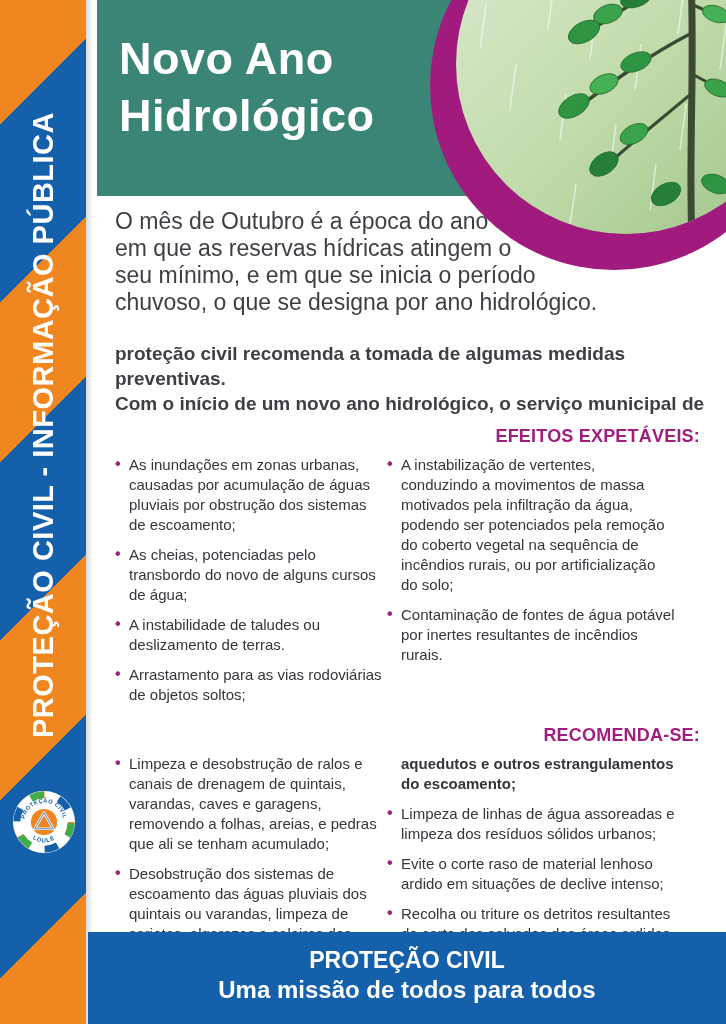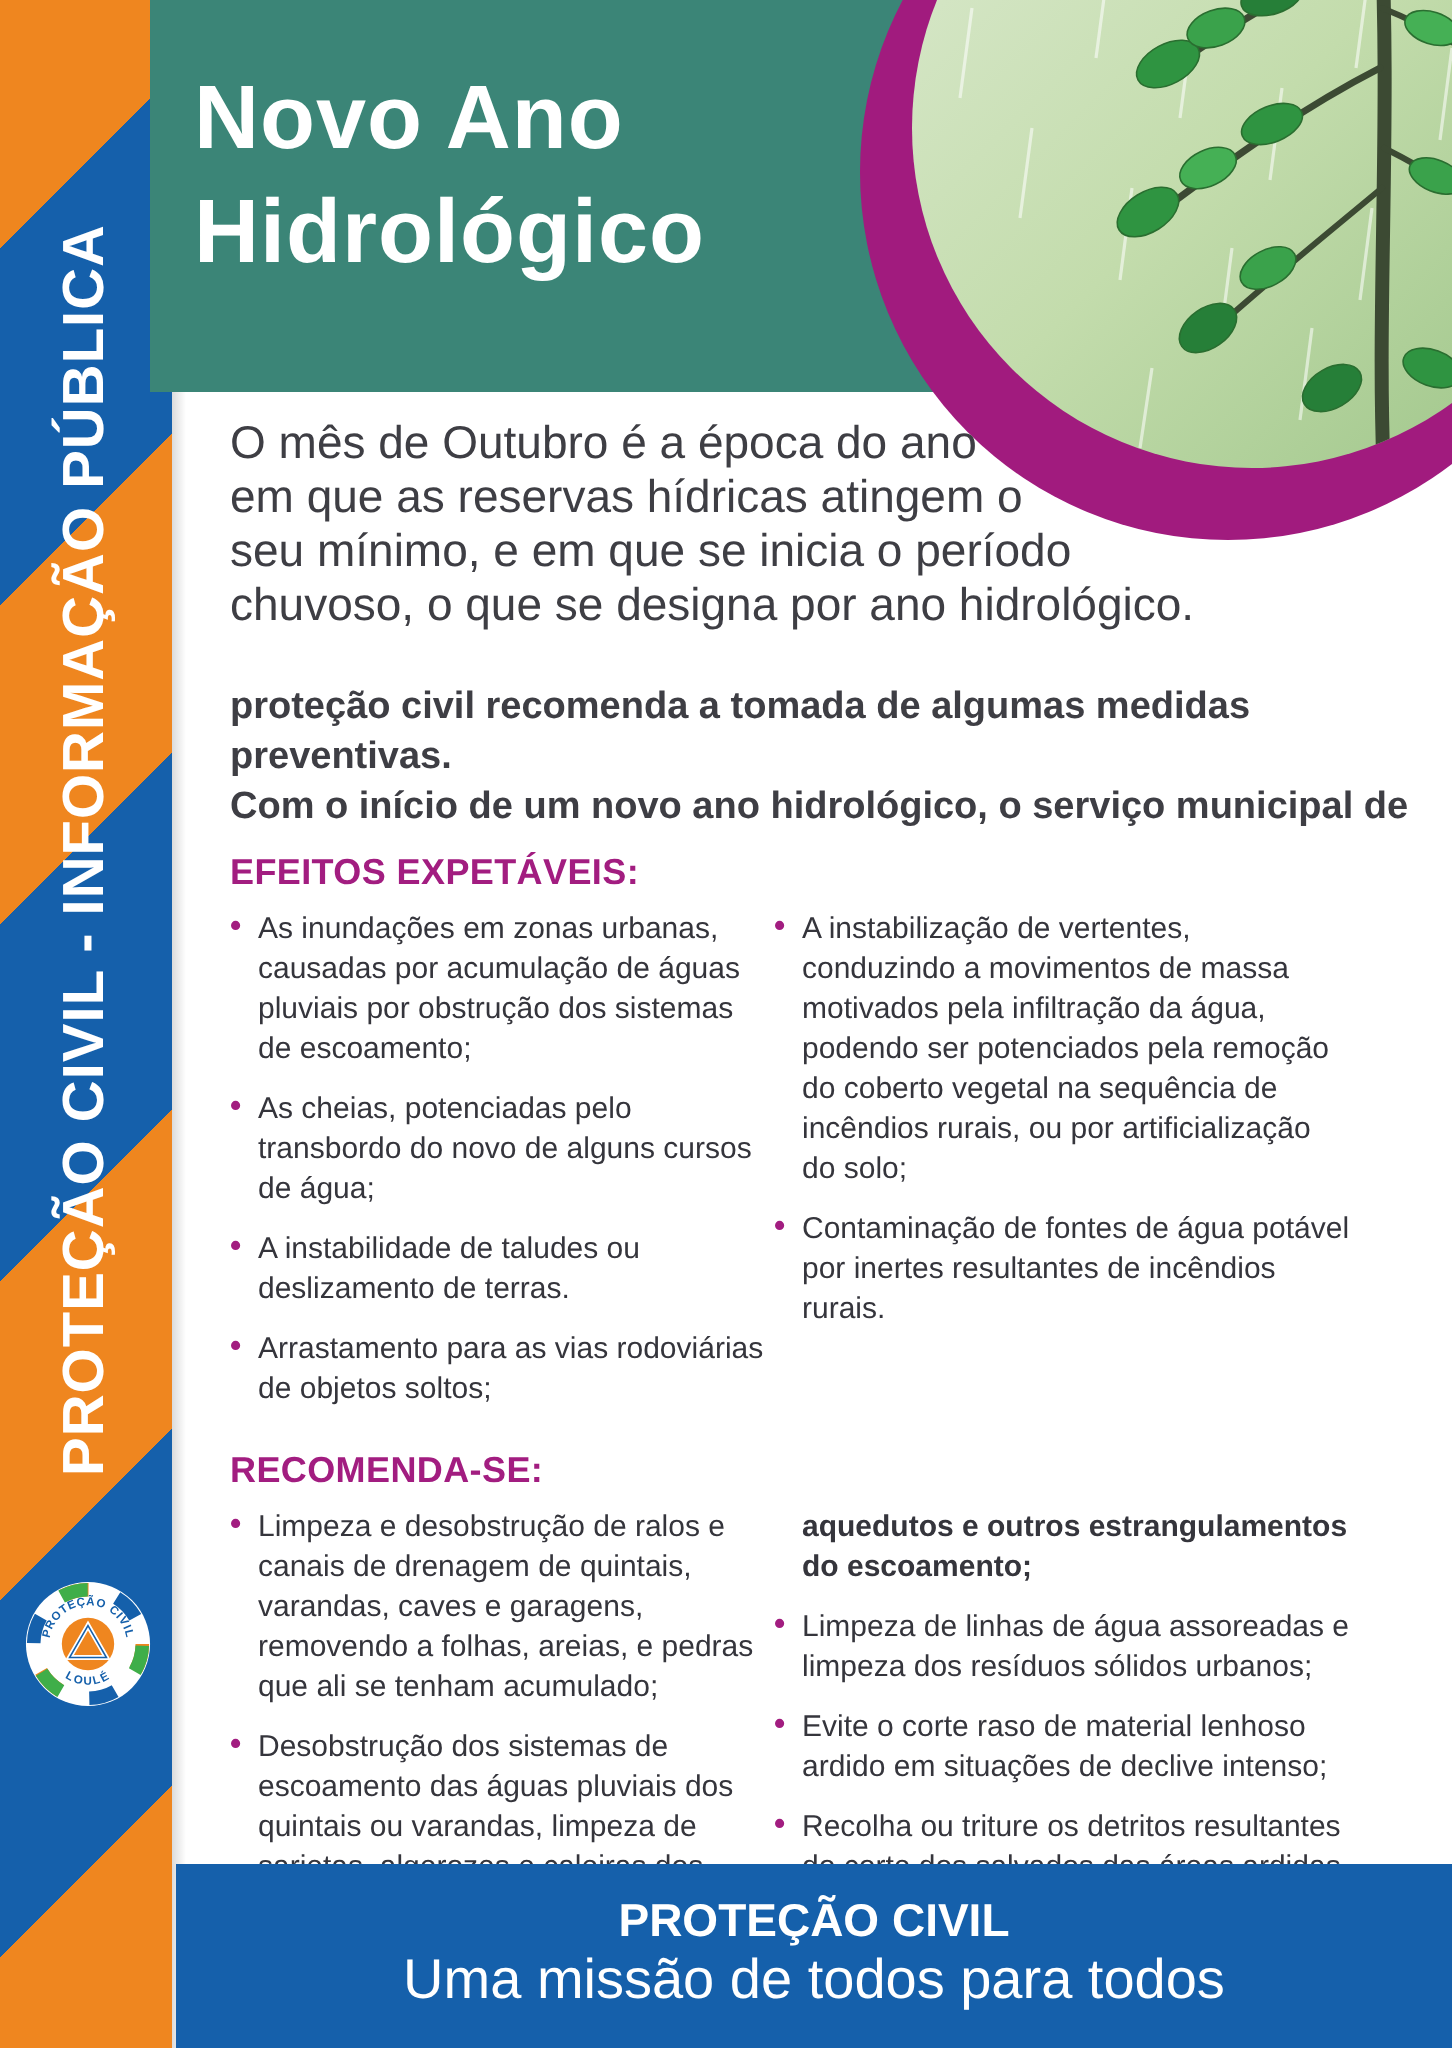--- a/index.html
+++ b/index.html
@@ -21,21 +21,21 @@
     white-space:nowrap;color:#ffffff;font-weight:bold;
     font-size:29px;letter-spacing:0.5px;
   }
   .edge-shadow{
     position:absolute;left:86px;top:0;width:7px;height:1024px;
     background:linear-gradient(to right,rgba(0,0,0,0.14),rgba(0,0,0,0));
   }
   .logo{position:absolute;left:12px;top:790px;width:64px;height:64px;}
   
   .header-green{
-    position:absolute;left:75px;top:0;width:447px;height:196px;
+    position:absolute;left:97px;top:0;width:447px;height:196px;
     background:#3b8577;
   }
   .header-title{
     padding:30px 0 0 22px;color:#ffffff;font-weight:bold;
     font-size:45px;line-height:57px;letter-spacing:0.5px;
   }
   
   .ring-magenta{
     position:absolute;left:430px;top:-98px;width:368px;height:368px;
     border-radius:50%;background:#a11b7e;
@@ -48,21 +48,21 @@
   .content{position:absolute;left:93px;top:196px;width:633px;}
   .lead{
     margin:12px 0 0 22px;color:#3e3e44;font-weight:normal;
     font-size:23px;line-height:27px;
   }
   .sub{
     margin:25px 0 0 22px;color:#3e3e44;font-weight:bold;
     font-size:19px;line-height:25px;
   }
   .section-heading{
-    margin:10px 0 8px 22px;width:585px;text-align:left;
+    margin:10px 0 8px 22px;width:585px;text-align:right;
     color:#a21d80;font-weight:bold;font-size:18px;letter-spacing:0.2px;
   }
   .cols{display:flex;margin-left:22px;}
   .col-left{width:272px;}
   .col-right{width:288px;}
   .bullet-list{list-style:none;margin:0;padding:0;}
   .bullet-list li{
     position:relative;padding-left:14px;margin:0 0 10px 0;
     color:#35353c;font-size:15px;line-height:20px;
   }
@@ -73,21 +73,21 @@
   .continuation{
     margin:0 0 10px 0;padding-left:14px;
     color:#35353c;font-size:15px;line-height:20px;font-weight:bold;
   }
   
   .footer{
     position:absolute;left:88px;top:932px;width:638px;height:92px;
     background:#1560ab;color:#ffffff;text-align:center;
   }
   .footer-title{margin-top:14px;font-weight:bold;font-size:23px;line-height:29px;}
-  .footer-tagline{font-weight:normal;font-size:28px;line-height:30px;}
+  .footer-tagline{font-weight:bold;font-size:24px;line-height:30px;}
 </style>
 </head>
 <body>
 
 <div class="sidebar">
   <div class="sidebar-text">PROTEÇÃO CIVIL - INFORMAÇÃO PÚBLICA</div>
   <svg class="logo" viewBox="0 0 66 66">
     <circle cx="33" cy="33" r="32" fill="#ffffff"></circle>
     <g fill="none" stroke-linecap="butt">
       <circle cx="33" cy="33" r="28" stroke="#ef861f" stroke-width="7" stroke-dasharray="14 45"></circle>

